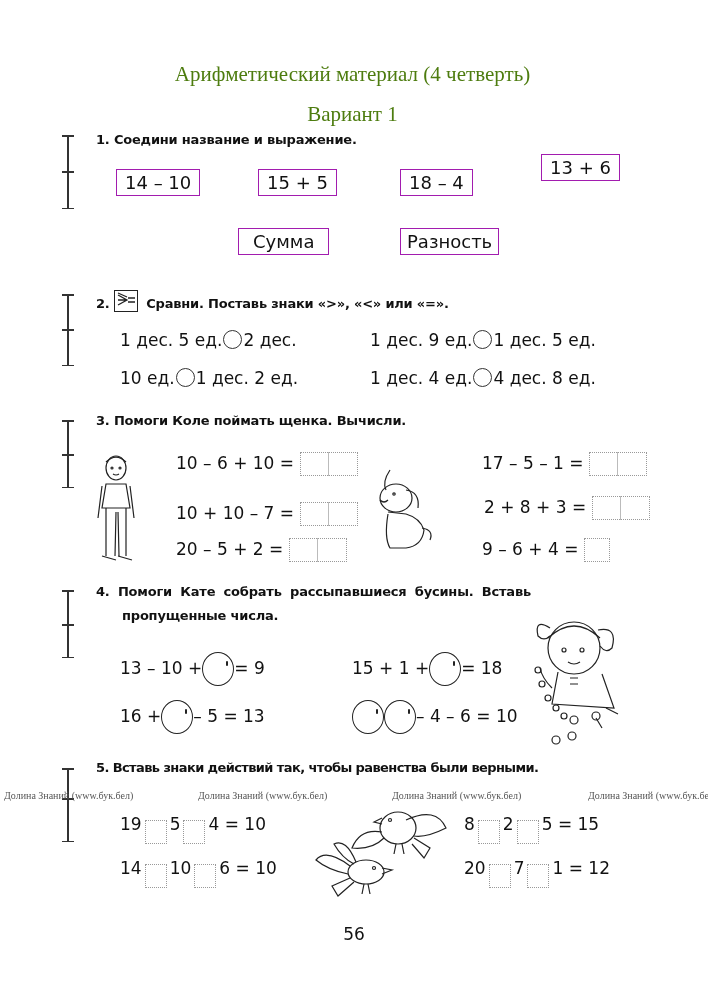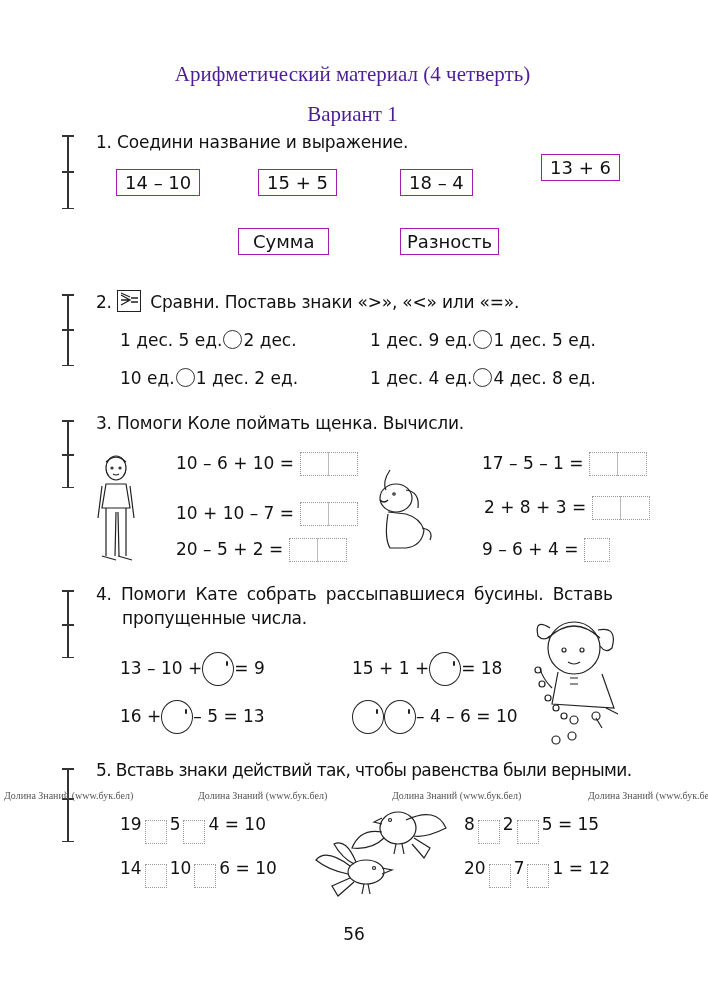--- a/index.html
+++ b/index.html
@@ -1,19 +1,19 @@
 <!DOCTYPE html>
 <html><head>
 <meta charset="utf-8">
 <style>
   html,body{margin:0;padding:0;background:#fff;}
   body{width:708px;height:1000px;position:relative;overflow:hidden;color:#111;font-family:"DejaVu Sans",sans-serif;}
   .abs{position:absolute;}
-  .title{left:0;width:705px;text-align:center;font-family:"Liberation Serif","DejaVu Serif",serif;font-size:21px;color:#4c1d95;}
-  .task-head{font-size:17px;font-weight:normal;letter-spacing:-0.2px;}
+  .title{left:0;width:705px;text-align:center;font-family:"Liberation Serif","DejaVu Serif",serif;font-size:21px;color:#4d7c0f;}
+  .task-head{font-size:13px;font-weight:bold;letter-spacing:-0.2px;}
   .eq{font-size:17px;white-space:nowrap;}
   .box{border:1px solid #a21caf;padding:2px 8px;font-size:18px;}
   .bracket{width:12px;}
   .bracket .v{position:absolute;left:5px;top:0;bottom:0;width:1.5px;background:#333;}
   .bracket .t{position:absolute;left:0;width:12px;height:1.5px;background:#333;}
   .cells{display:inline-block;vertical-align:middle;height:22px;border:1px dotted #999;}
   .cells.two{width:56px;background:linear-gradient(to right,transparent 27px,#bbb 27px,#bbb 28px,transparent 28px);}
   .cells.one{width:24px;}
   .circ{display:inline-block;width:17px;height:17px;border:1.2px solid #333;border-radius:50%;vertical-align:-3px;margin:0 1px;}
   .bead{display:inline-block;width:30px;height:32px;border:1.5px solid #222;border-radius:50%;vertical-align:middle;position:relative;}

